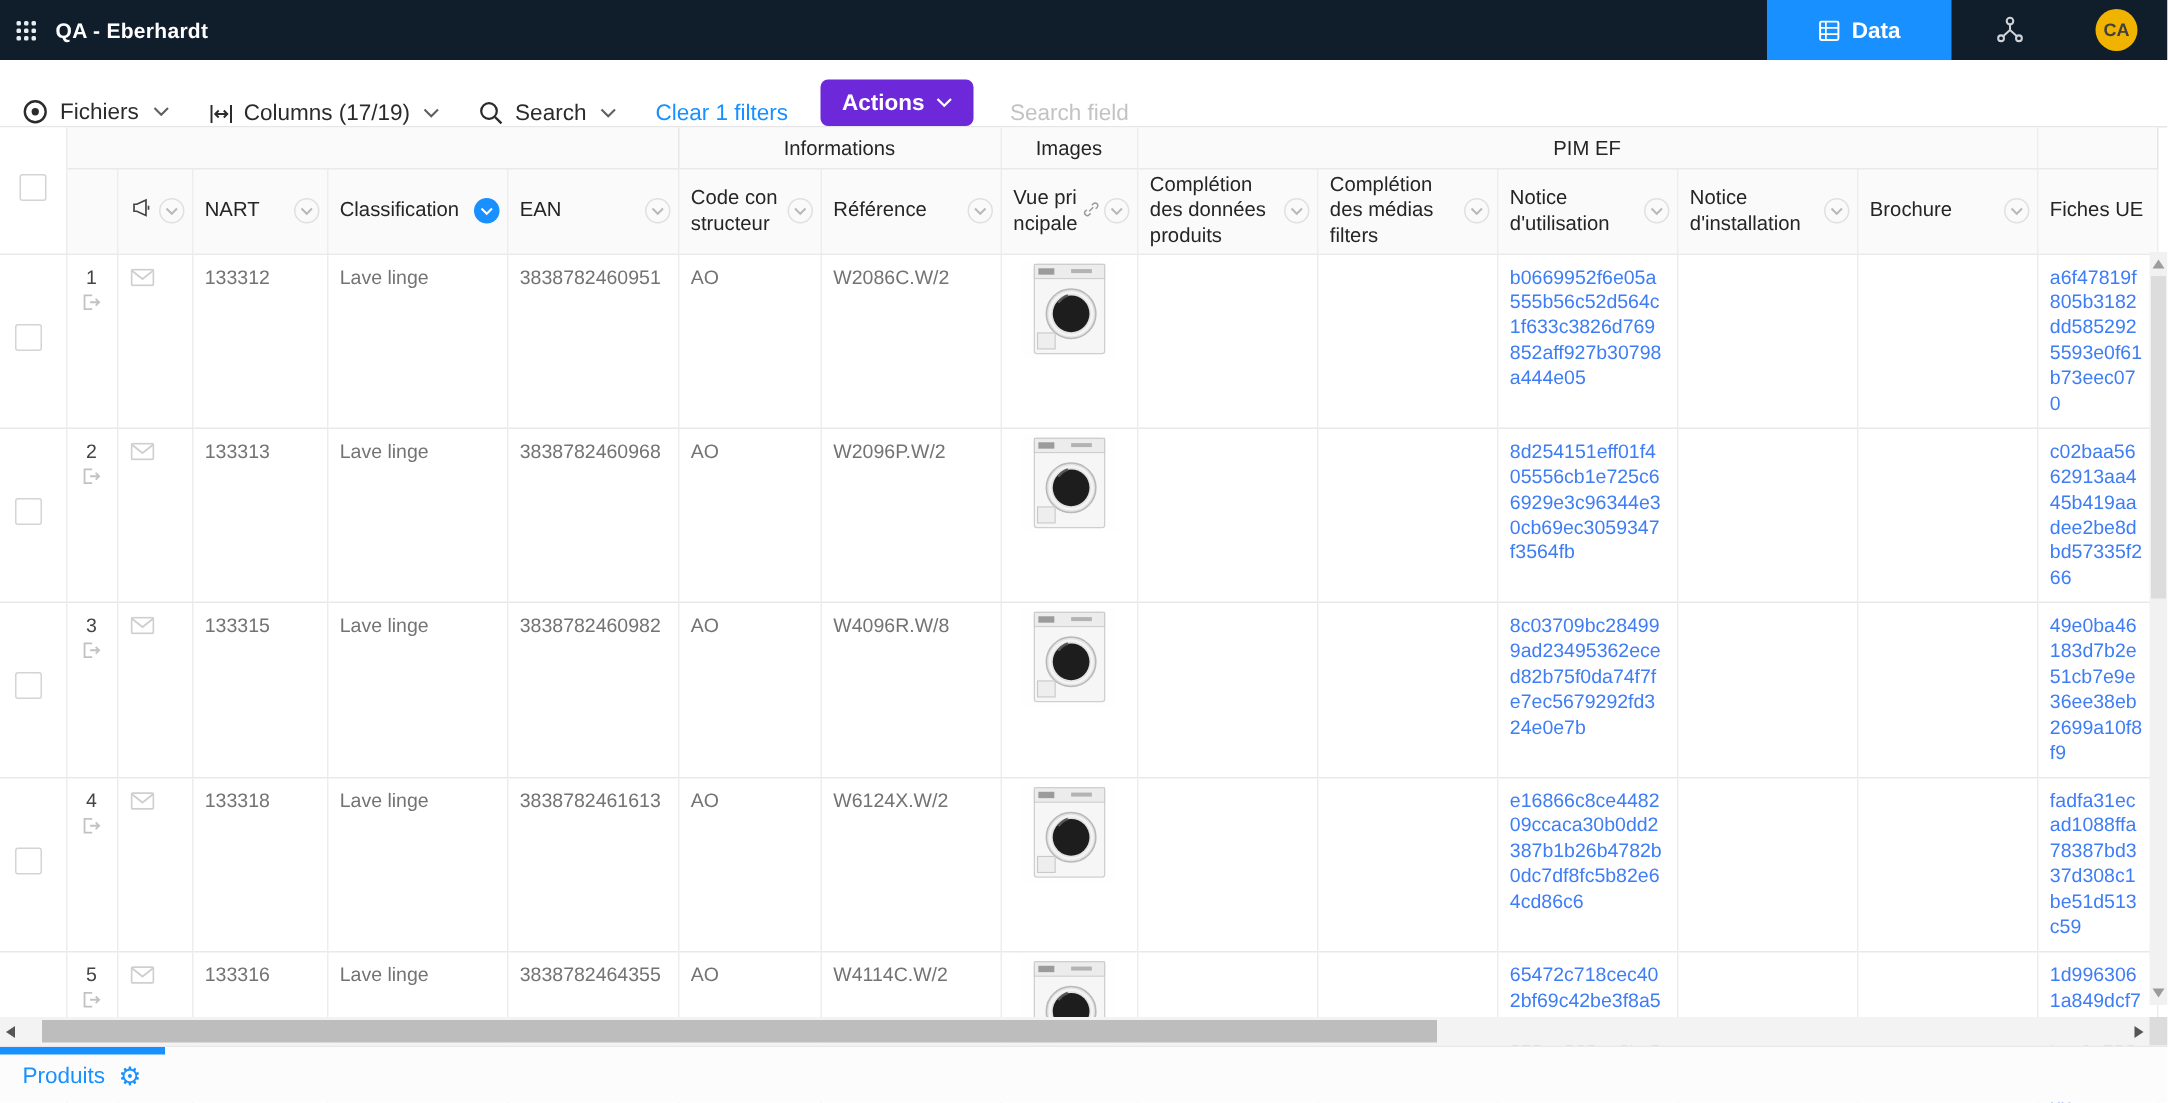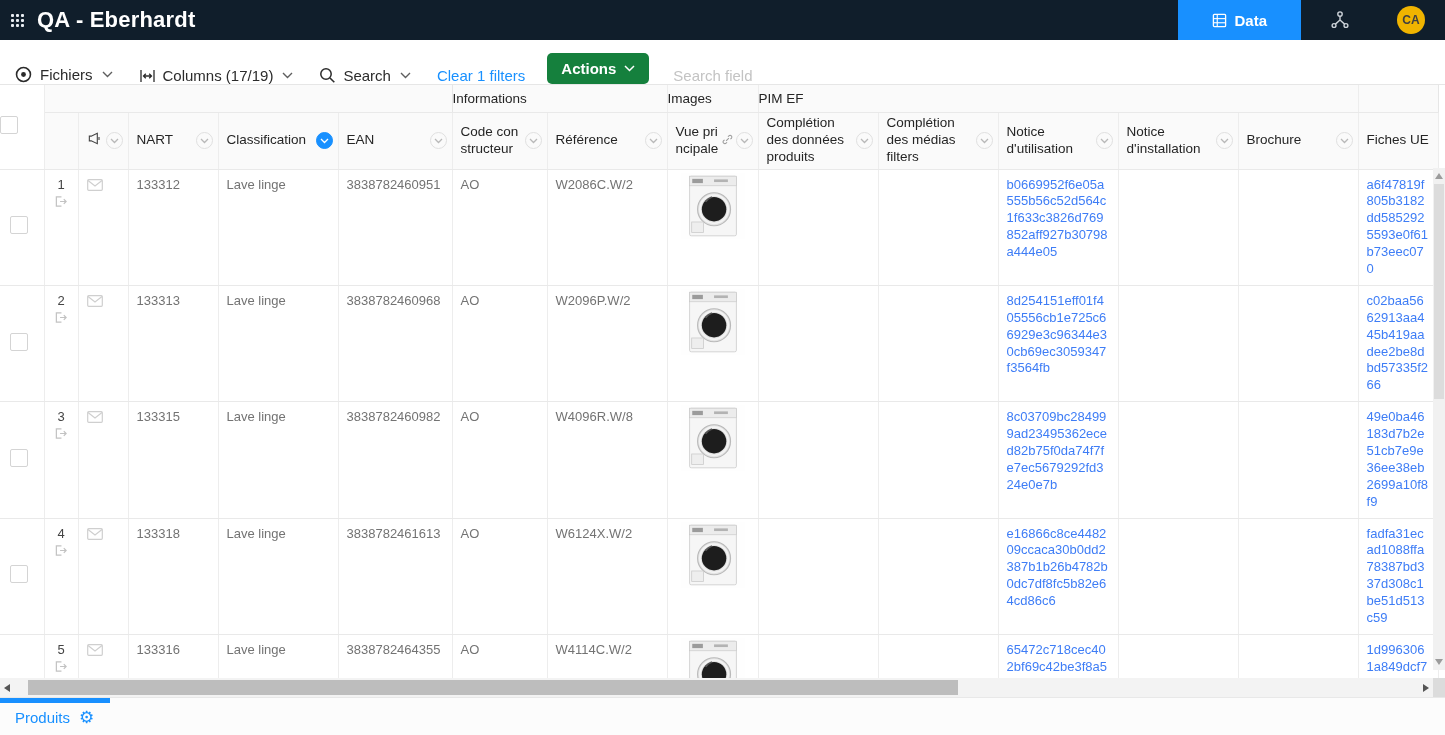--- a/index.html
+++ b/index.html
@@ -5,51 +5,51 @@
   * { box-sizing: border-box; margin:0; padding:0; }
   html,body { width:1445px; height:735px; overflow:hidden; background:#fff;
               font-family:"Liberation Sans", sans-serif; }
   body { position:relative; }
 
   
   .topbar { height:40px; background:#101e2b; display:flex; align-items:center; color:#fff; }
   .grid-icon { display:grid; grid-template-columns:repeat(3,3px); grid-template-rows:repeat(3,3px);
                gap:2px; margin-left:11px; cursor:pointer; }
   .grid-icon i { width:3px; height:3px; background:#e8edf2; border-radius:1px; }
-  .topbar-title { font-size:22px; font-weight:700; margin-left:13px; letter-spacing:.2px; }
+  .topbar-title { font-size:14px; font-weight:700; margin-left:13px; letter-spacing:.2px; }
   .topbar-right { margin-left:auto; display:flex; align-items:center; height:100%; }
   .data-btn { background:#1890ff; height:100%; display:flex; align-items:center; gap:7px;
               padding:0 34px; font-size:15px; font-weight:700; cursor:pointer; }
   .net-btn { width:78px; display:flex; justify-content:center; cursor:pointer; }
   .avatar { width:28px; height:28px; border-radius:50%; background:#f0b400; color:#404040;
             display:flex; align-items:center; justify-content:center; font-size:12px;
             font-weight:700; margin-right:20px; margin-left:18px; cursor:pointer; }
 
   
   .toolbar { height:45px; border-bottom:1px solid #e6e6e6; display:flex; align-items:flex-end;
              font-size:15px; color:#2b2b2b; background:#fff; }
   .tool-item { display:flex; align-items:center; gap:7px; margin-left:14px; cursor:pointer; }
   .tool-item + .tool-item { margin-left:26px; }
   .tool-chev { color:#5f5f5f; margin-left:2px; display:flex; }
   .clear-filters { color:#1890ff; margin-left:26px; cursor:pointer; }
-  .actions-btn { background:#15803d; color:#fff; border:none; border-radius:5px; height:31px;
+  .actions-btn { background:#6d28d9; color:#fff; border:none; border-radius:5px; height:31px;
                  padding:0 14px; display:flex; align-items:center; gap:8px; font-size:15px;
                  font-weight:600; margin-left:22px; cursor:pointer;
                  font-family:"Liberation Sans",sans-serif; }
   .search-field { border:none; outline:none; margin-left:24px; font-size:15px; width:200px;
                   font-family:"Liberation Sans",sans-serif; color:#333; }
   .search-field::placeholder { color:#c3c3c3; }
 
   
   .table-wrap { position:relative; width:1445px; }
   table { border-collapse:collapse; table-layout:fixed; width:1438px; }
   th, td { border-right:1px solid #ededed; border-bottom:1px solid #e9e9e9; padding:0;
            vertical-align:top; }
   thead th { background:#fafafa; font-weight:400; color:#252525; font-size:13.5px; text-align:left; }
-  .grow th { height:27px; vertical-align:middle; text-align:left; }
+  .grow th { height:27px; vertical-align:middle; text-align:center; }
   .g-empty, .g-last { border-right:1px solid #e6e6e6; }
   .cb-th { background:#fff !important; vertical-align:middle; text-align:center; }
   .hcell { display:flex; align-items:center; height:56px; padding:0 5px 0 8px; gap:3px; }
   .hlabel { flex:1; line-height:1.25; }
   .hlabel.narrow { word-break:break-all; }
   .filt { width:17px; height:17px; min-width:17px; border-radius:50%; border:1px solid #e0e0e0;
           display:inline-flex; align-items:center; justify-content:center; color:#b8b8b8;
           background:transparent; cursor:pointer; }
   .filt.active { background:#1890ff; border-color:#1890ff; color:#fff; }
   .cb { display:inline-block; width:18px; height:18px; border:1px solid #d4d4d4; border-radius:2px;

